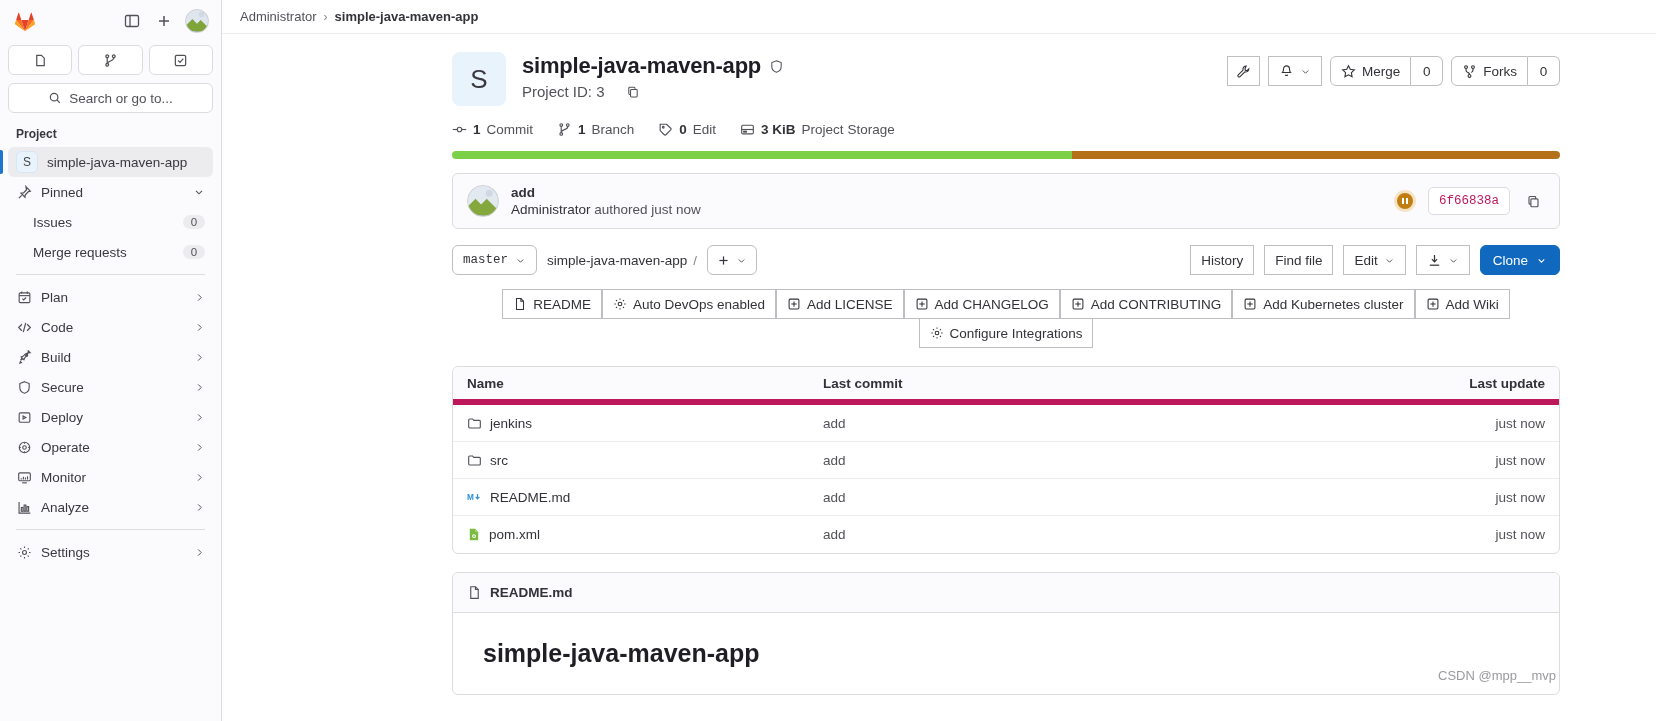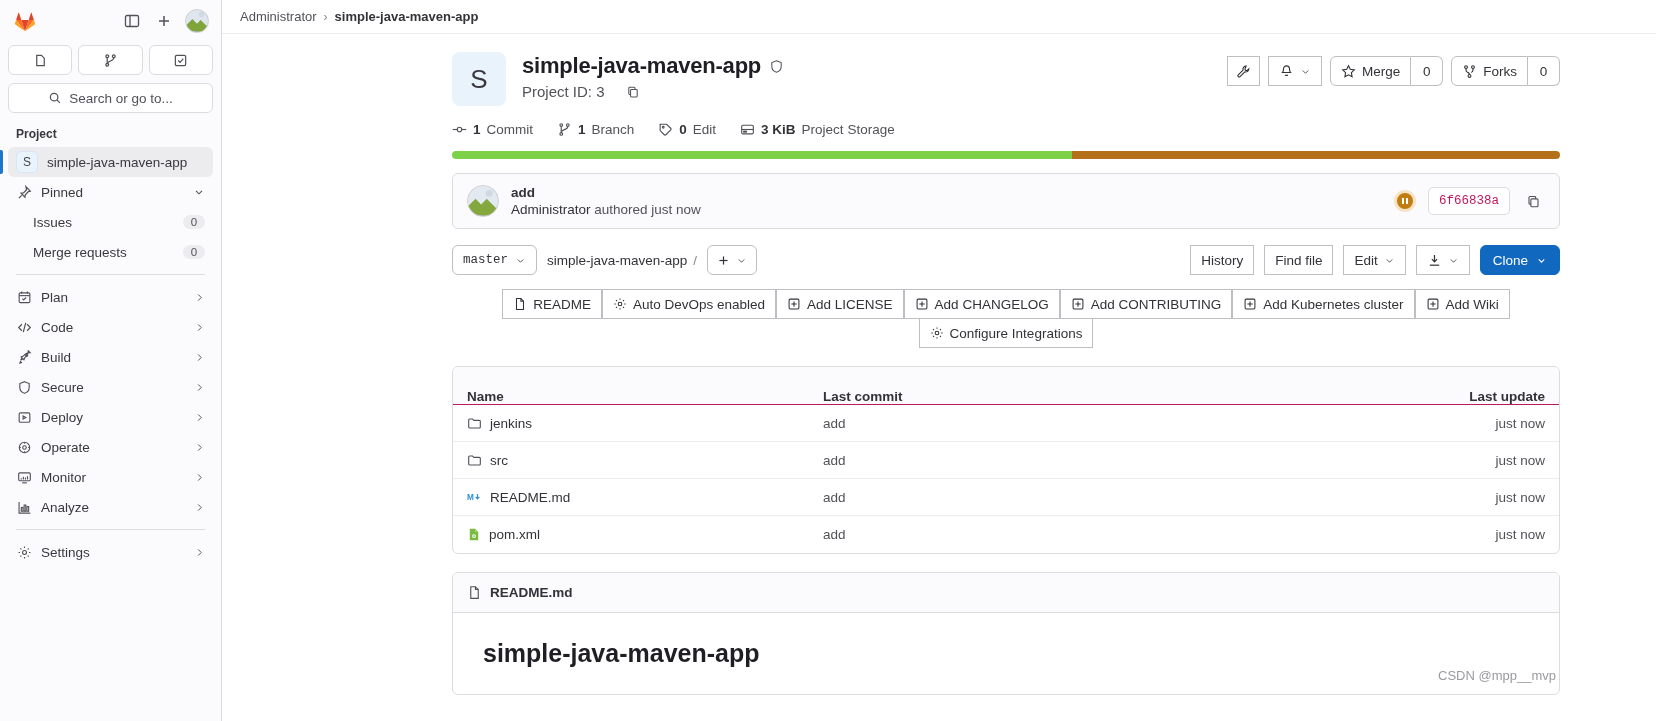--- a/index.html
+++ b/index.html
@@ -176,22 +176,22 @@
     height: 30px; border-radius: 6px; display: flex; align-items: center;
     gap: 8px; padding: 0 12px; font-size: 13.5px; border-style: solid; border-width: 1px;
   }
 
   .quick-actions { display: flex; flex-wrap: wrap; margin-top: 14px; justify-content: center; }
 
   .file-table {
     margin-top: 18px; border: 1px solid #dcdcde; border-radius: 6px; overflow: hidden;
   }
   .ft-head {
-    display: flex; background: #fbfafd; border-bottom: 1px solid #be185d;
-    height: 38px; align-items: flex-end; font-size: 13.5px; font-weight: 700; color: #333238;
+    display: flex; background: #fbfafd; border-bottom: 6px solid #be185d;
+    height: 38px; align-items: center; font-size: 13.5px; font-weight: 700; color: #333238;
   }
   .ft-row {
     display: flex; height: 37px; align-items: center;
     border-bottom: 1px solid #ececef; font-size: 13.5px; color: #333238;
   }
   .ft-row:last-child { border-bottom: none; }
   .c-name { flex: 0 0 370px; padding-left: 14px; display: flex; align-items: center; gap: 8px; }
   .c-commit { flex: 1; color: #535158; }
   .c-update { flex: 0 0 160px; text-align: right; padding-right: 14px; color: #535158; }
   .ft-head .c-commit, .ft-head .c-update { color: #333238; }

